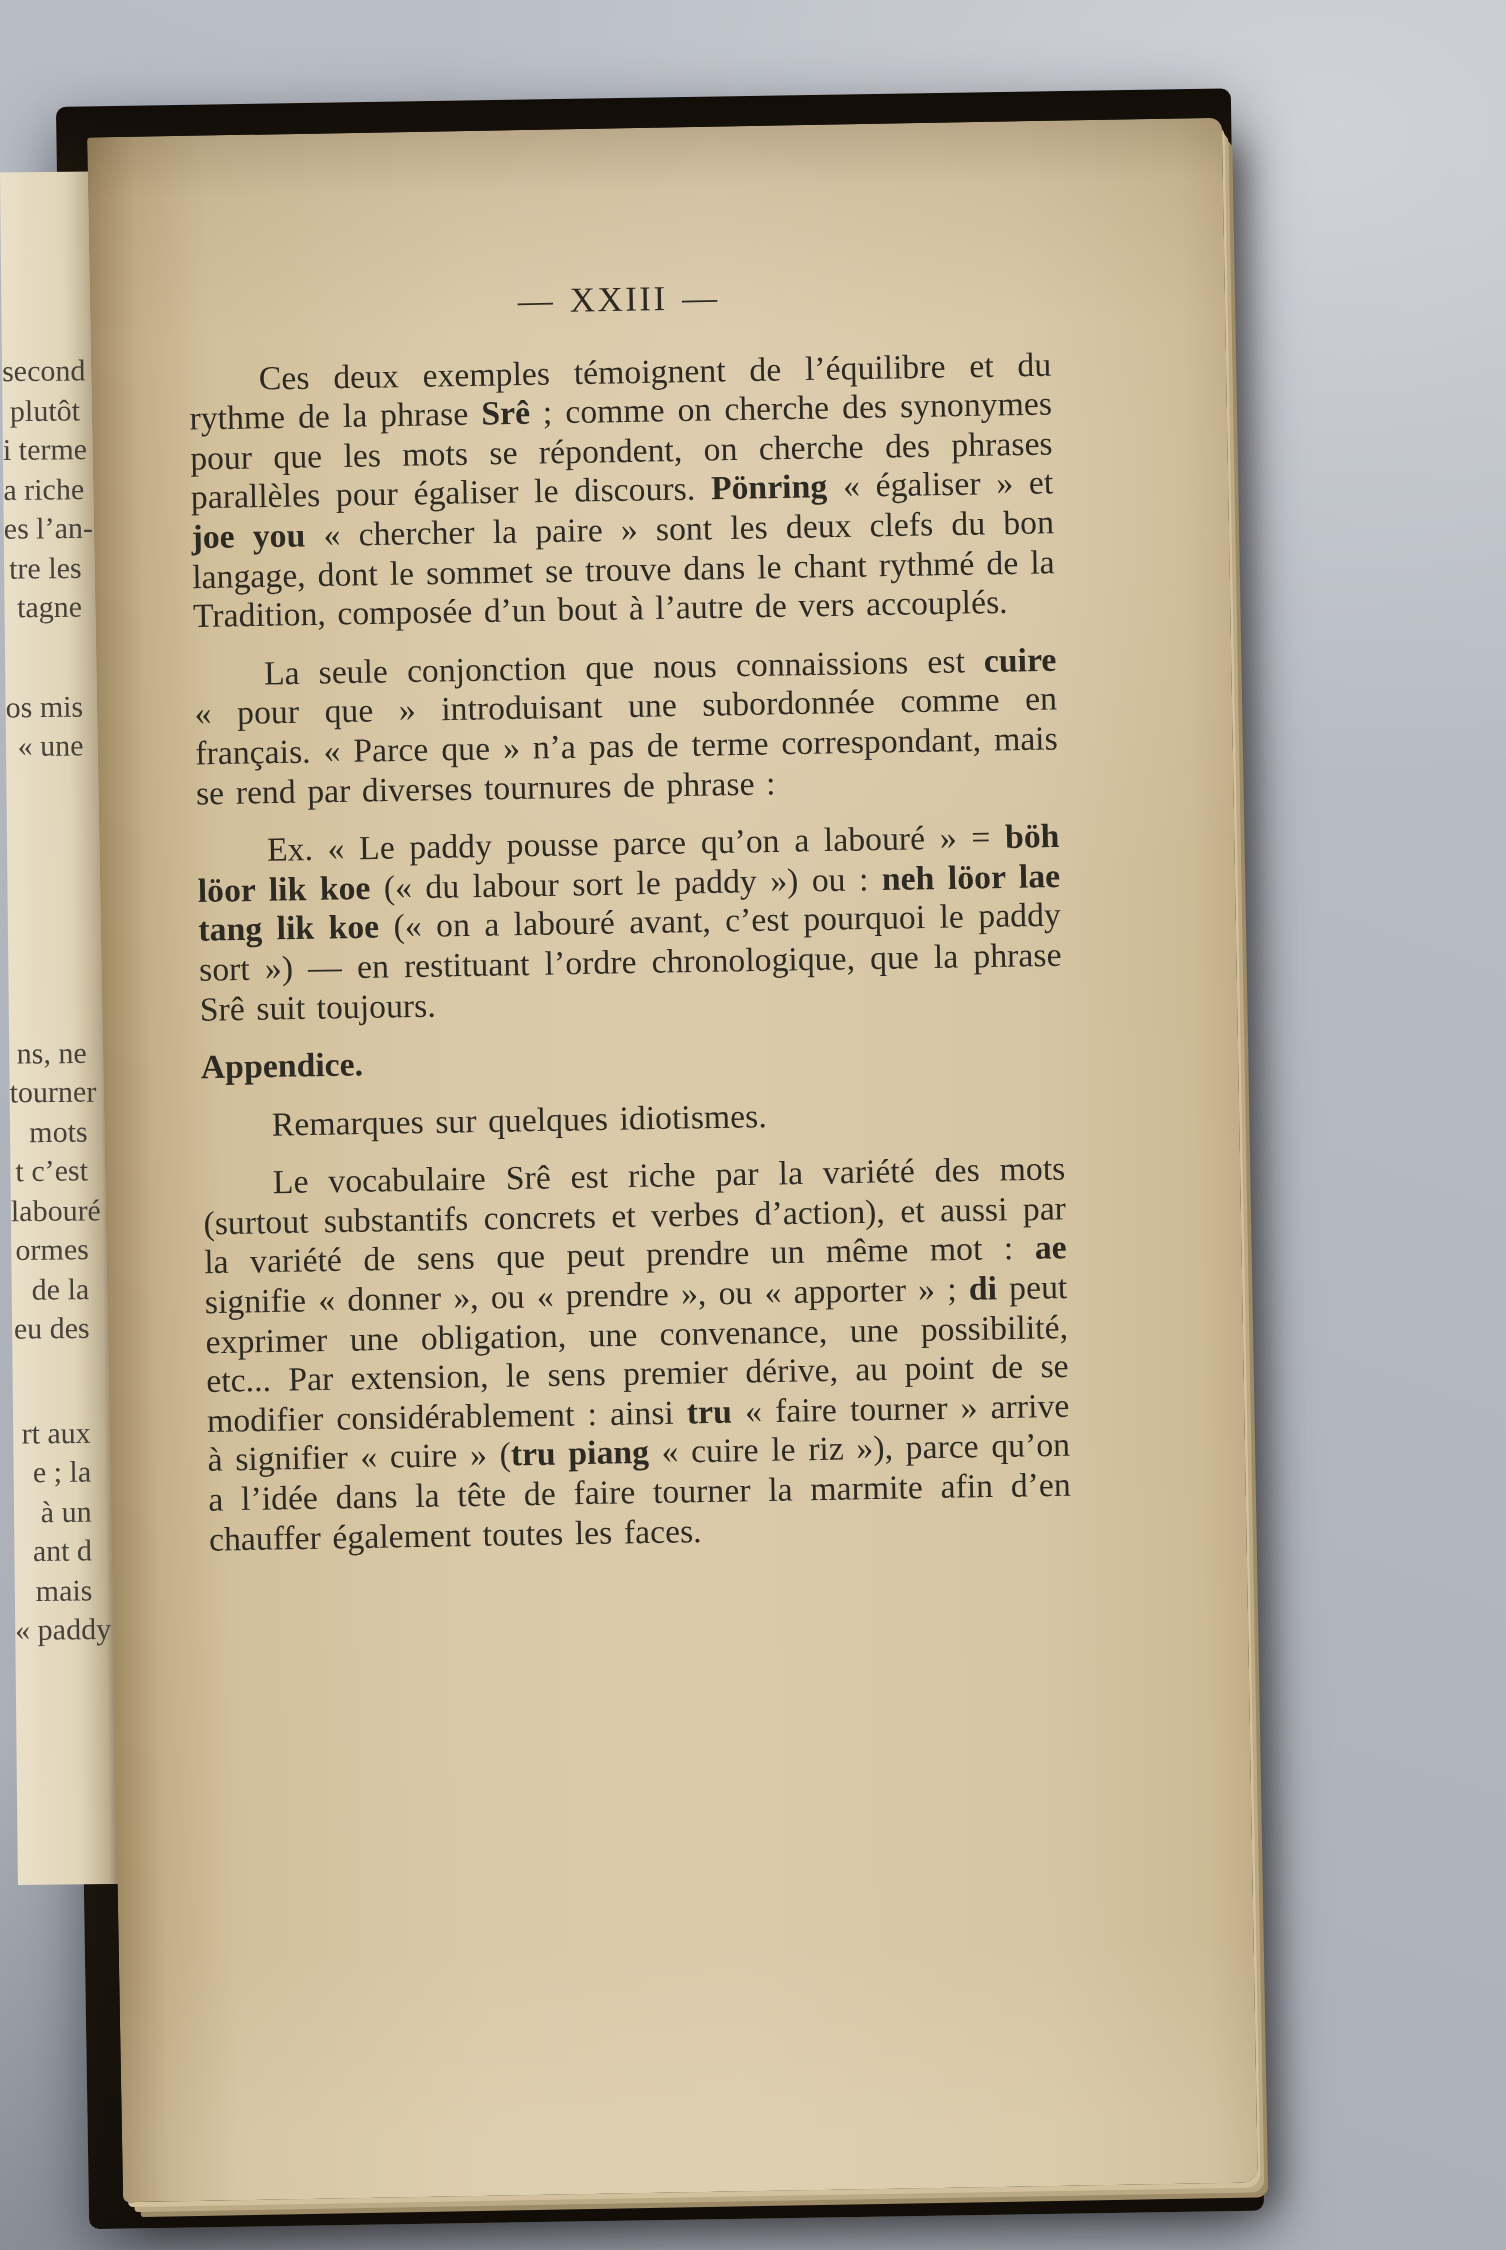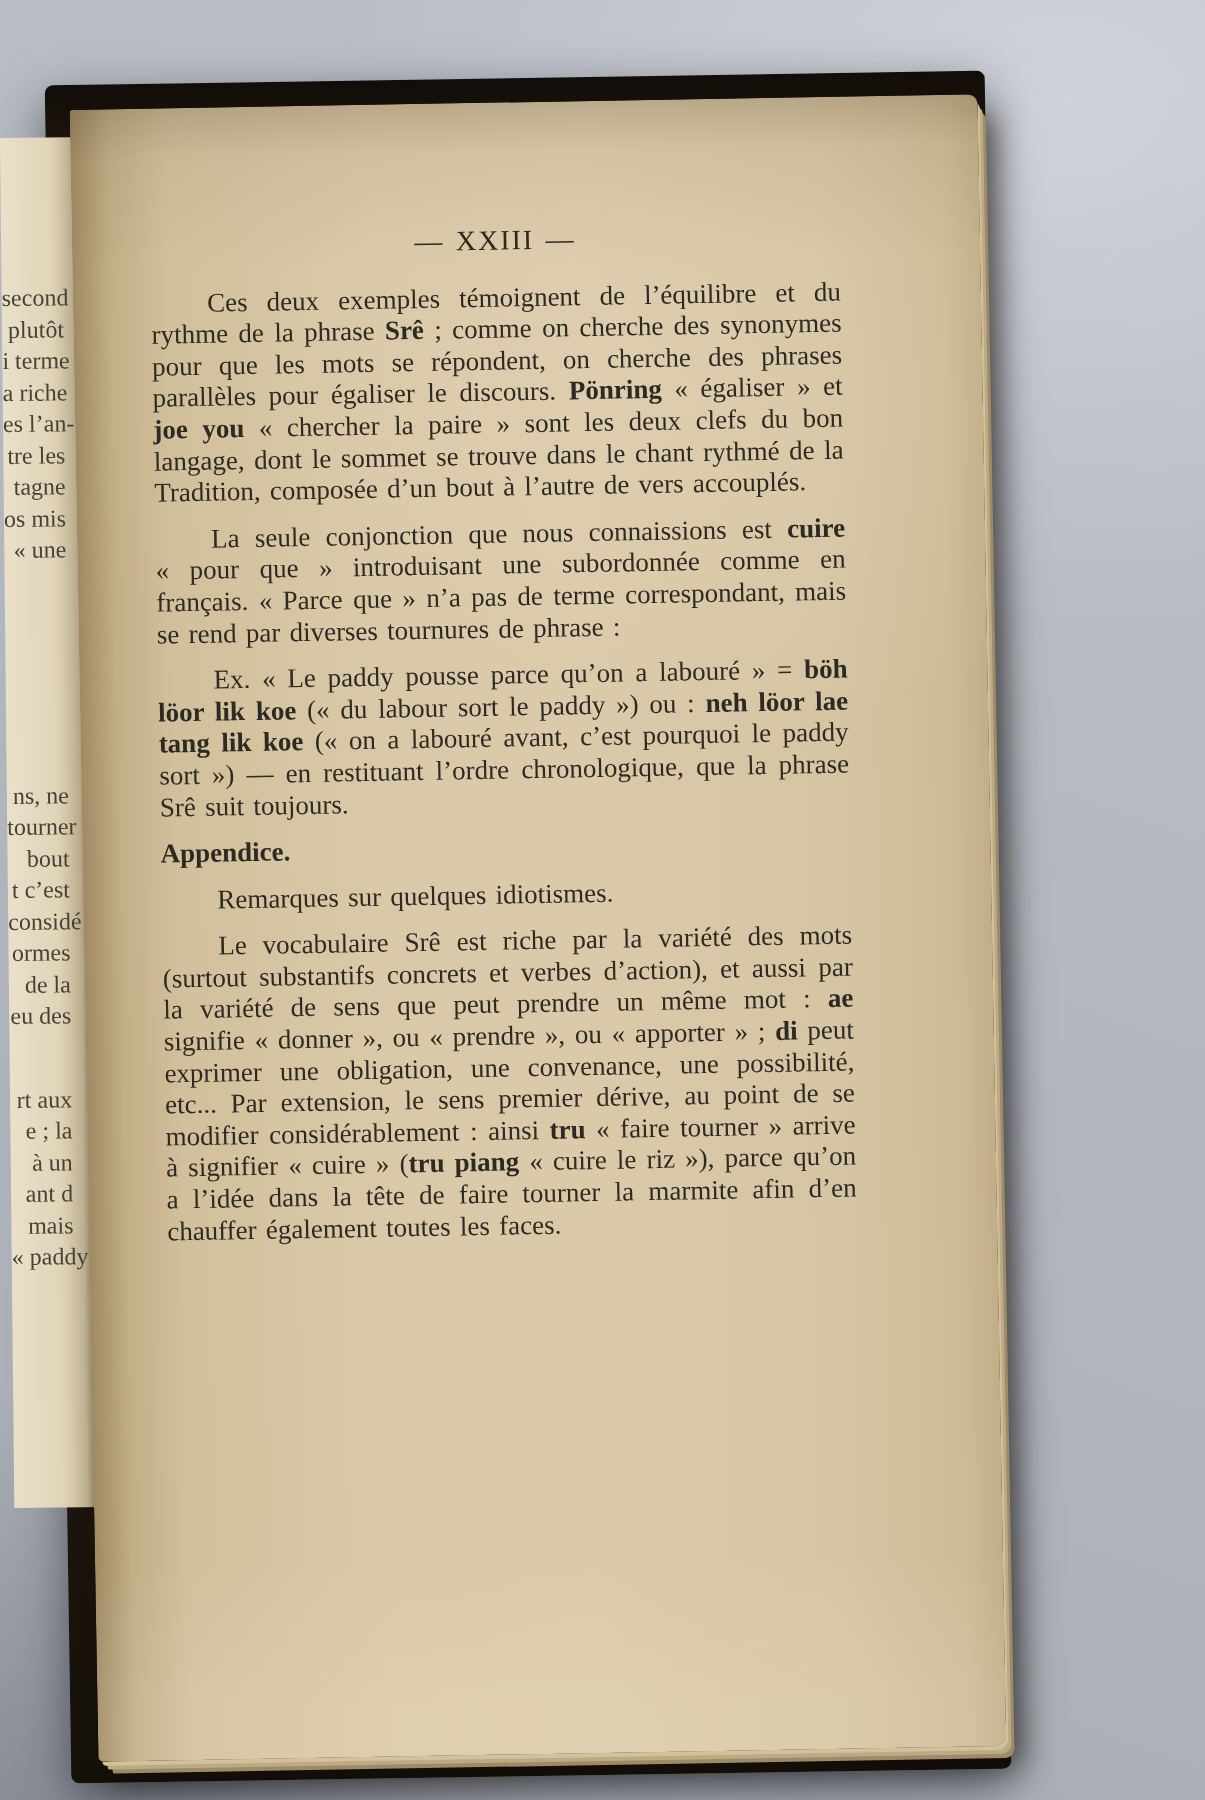--- a/index.html
+++ b/index.html
@@ -23,21 +23,21 @@
     position:absolute;left:0;top:138px;width:96px;height:1370px;
     transform:rotate(-0.6deg);transform-origin:left top;
     background:linear-gradient(to right,#eae0c9 0%,#e0d4b8 52%,#c1b293 76%,#706046 93%,#473a27 100%);
     border-radius:0 4px 4px 0;
   }
   .frags{
     padding:145px 34px 0 0;text-align:right;
     font-size:24px;line-height:31.5px;color:#46423a;white-space:nowrap;overflow:hidden;
   }
   .frag-group{margin:0;}
-  .frag-group + .frag-group{}
+  .frag-group + .frag-group{margin-top:48px;}
   .frag-group:nth-of-type(3){margin-top:214px;}
   .frag-group:nth-of-type(4){margin-top:52px;}
   
   .main-page{
     position:absolute;left:84px;top:102px;width:908px;height:1652px;
     transform:rotate(-1deg);
     border-radius:3px 10px 12px 5px;
     background-image:
       radial-gradient(700px 500px at 70% 18%, rgba(255,250,235,0.10), transparent 70%),
       linear-gradient(to bottom, rgba(70,50,25,0.22) 0, rgba(70,50,25,0.06) 3%, transparent 10%, transparent 88%, rgba(255,255,240,0.10) 97%),
@@ -81,23 +81,23 @@
           <div class="frag-line">tre les</div>
           <div class="frag-line">tagne</div>
         </div>
         <div class="frag-group">
           <div class="frag-line">os mis</div>
           <div class="frag-line">« une</div>
         </div>
         <div class="frag-group">
           <div class="frag-line">ns, ne</div>
           <div class="frag-line">tourner</div>
-          <div class="frag-line">bout</div>
+          <div class="frag-line">mots</div>
           <div class="frag-line">t c’est</div>
-          <div class="frag-line">considé</div>
+          <div class="frag-line">labouré</div>
           <div class="frag-line">ormes</div>
           <div class="frag-line">de la</div>
           <div class="frag-line">eu des</div>
         </div>
         <div class="frag-group">
           <div class="frag-line">rt aux</div>
           <div class="frag-line">e ; la</div>
           <div class="frag-line">à un</div>
           <div class="frag-line">ant d</div>
           <div class="frag-line">mais</div>

